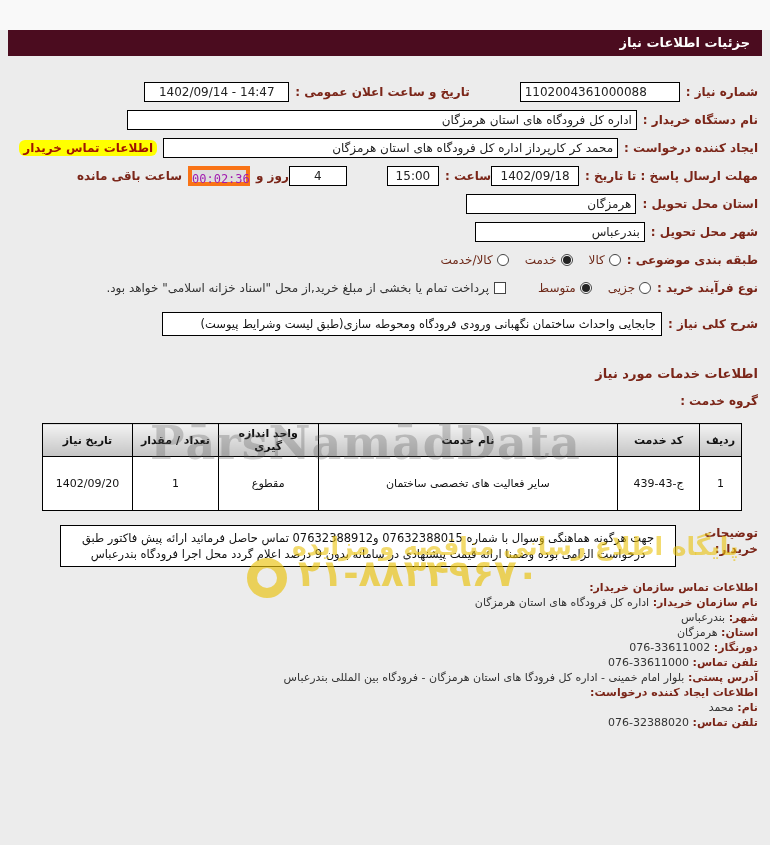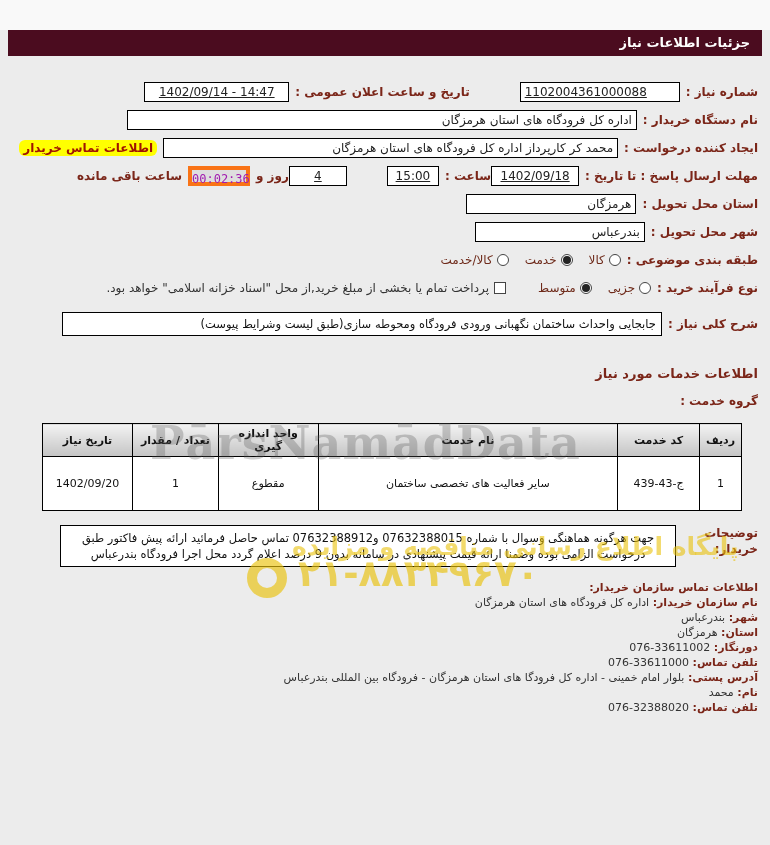--- a/index.html
+++ b/index.html
@@ -20,25 +20,25 @@
     padding-right: 12px; font-size: 13px; font-weight: bold;
   }
   .form { padding: 26px 12px 0; }
   .row { display: flex; align-items: center; margin-bottom: 8px; min-height: 20px; font-size: 12px; }
   .lbl { color: #7b2619; font-weight: bold; margin-left: 6px; white-space: nowrap; }
   .plain { color: #333; white-space: nowrap; }
   .input {
     background: #fff; border: 1px solid #000; height: 20px; line-height: 18px;
     padding: 0 4px; font-size: 12px; overflow: hidden; white-space: nowrap;
   }
-  .num { direction: ltr; text-align: left; text-decoration: underline; }
+  .num { direction: ltr; text-align: left; }
   .ctr { text-align: center; }
   .w160{width:160px}.w145{width:145px}.w510{width:510px}.w455{width:455px}
   .w88{width:88px}.w52{width:52px}.w58{width:58px}.w170{width:170px}
-  .w500{width:600px}.w565{width:565px}
+  .w500{width:500px}.w565{width:565px}
   .gapR40 { margin-right: 40px; }
   .gapR50 { margin-right: 50px; }
   .link-hl {
     background: #ffff00; color: #a01400; padding: 1px 4px;
     margin-right: 6px; font-size: 12px; white-space: nowrap; cursor: pointer; font-weight: bold; border-radius: 6px;
   }
   .timer {
     background: #dedede; border: 4px solid #f97316; height: 20px; line-height: 18px;
     width: 62px; text-align: center; font-family: "DejaVu Sans Mono", monospace;
     font-size: 12px; color: #a21caf; direction: ltr;
@@ -243,20 +243,21 @@
   </div>
   <div class="c-line">
     <span class="c-label">تلفن تماس:</span>
     <span class="c-val ltrnum">076-33611000</span>
   </div>
   <div class="c-line">
     <span class="c-label">آدرس پستی:</span>
     <span class="c-val">بلوار امام خمینی - اداره کل فرودگا های استان هرمزگان - فرودگاه بین المللی بندرعباس</span>
   </div>
 
+  <div class="c-line c-title">اطلاعات ایجاد کننده درخواست:</div>
 
   <div class="c-line">
     <span class="c-label">نام:</span>
     <span class="c-val">محمد</span>
   </div>
   <div class="c-line">
     <span class="c-label">تلفن تماس:</span>
     <span class="c-val ltrnum">076-32388020</span>
   </div>
 </div>

